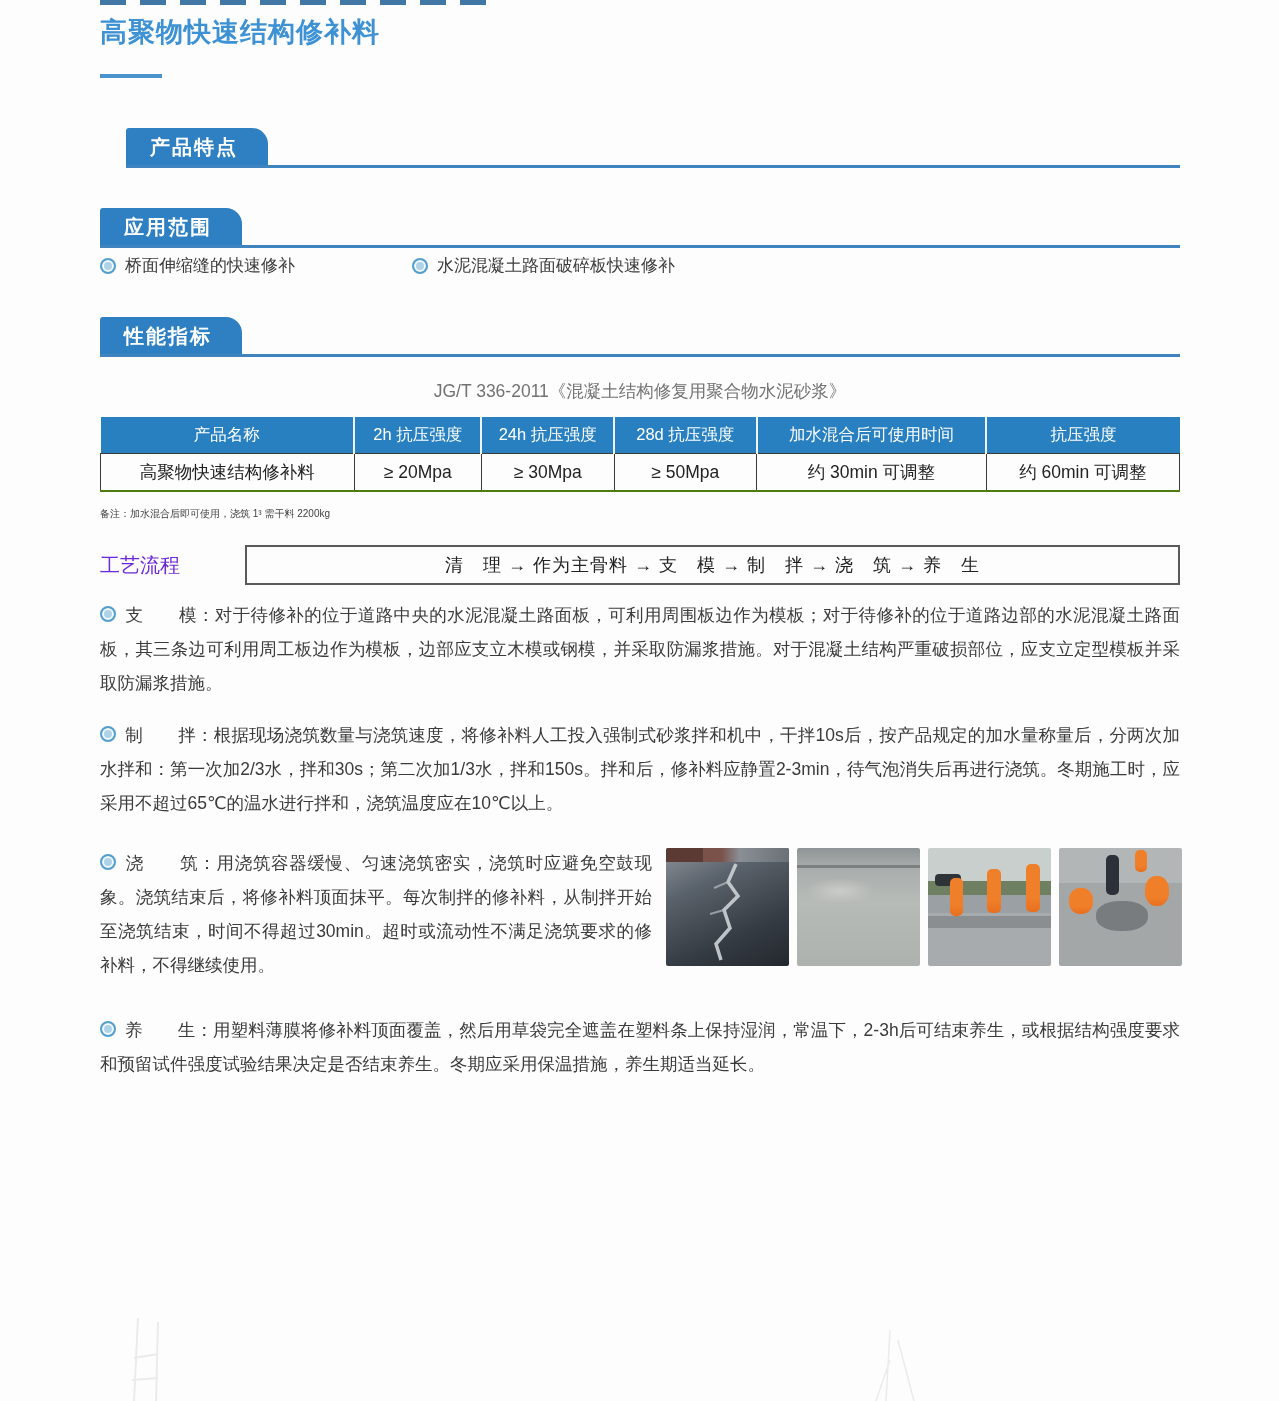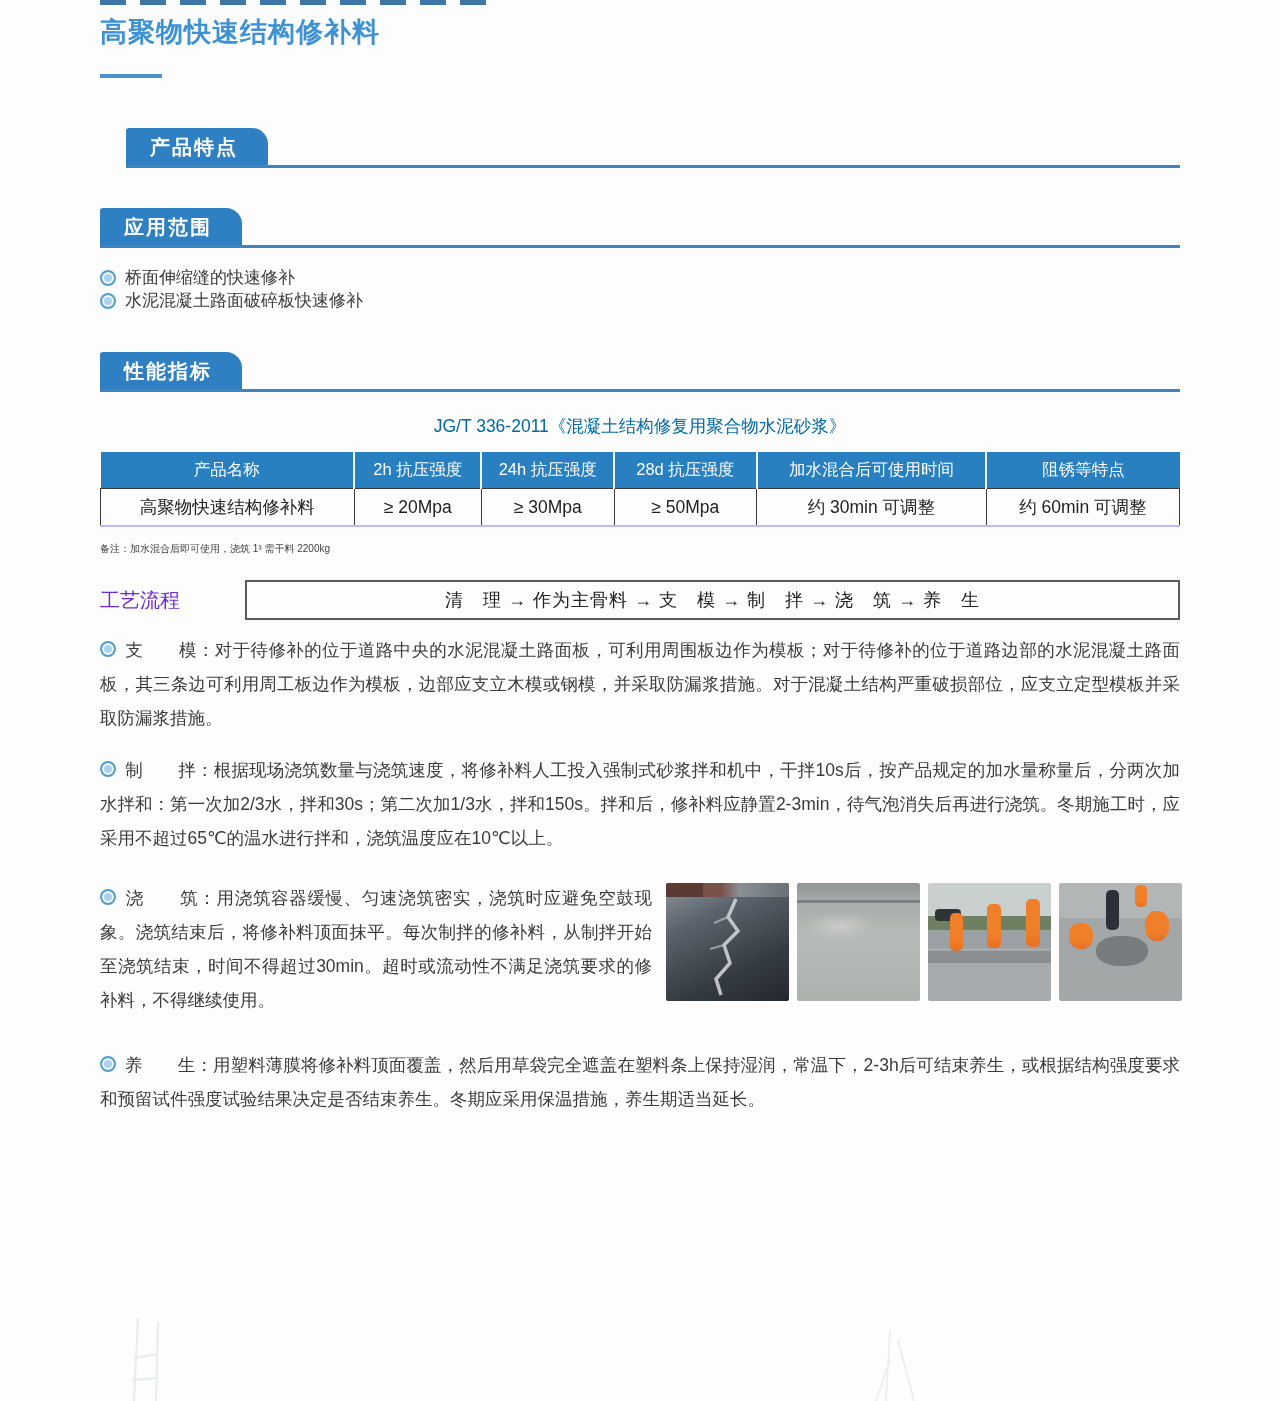--- a/index.html
+++ b/index.html
@@ -20,32 +20,32 @@
   .tab{display:inline-block;background:#2e80c3;color:#fff;font-weight:bold;font-size:20px;
     line-height:1;padding:9px 30px 8px 24px;border-radius:3px 16px 0 0;letter-spacing:2px;}
 
   .para{margin:24px 0 0 0;font-size:17.5px;line-height:2.05;text-align:justify;}
   .indent{text-indent:2em;}
 
   .b{display:inline-block;width:12px;height:12px;border-radius:50%;background:#aed3e8;
     border:2px solid #539fce;box-shadow:inset 0 0 0 2px #f2f8fc;margin-right:9px;
     vertical-align:-1px;flex:none;}
 
-  .app-list{display:flex;margin-top:18px;font-size:17px;flex-direction:column;}
+  .app-list{display:flex;margin-top:6px;font-size:17px;}
   .app-item{display:flex;align-items:center;}
   .app-item:first-child{width:312px;flex:none;}
 
-  .std-line{margin-top:22px;text-align:center;font-size:17.5px;color:#0369a1;}
+  .std-line{margin-top:22px;text-align:center;font-size:17.5px;color:#737373;}
 
   table.perf{width:100%;border-collapse:collapse;margin-top:14px;text-align:center;table-layout:fixed;}
   table.perf th{background:#2980c0;color:#fff;font-weight:normal;font-size:16.5px;
     padding:7px 2px;border-left:2px solid #eef4fa;}
   table.perf th:first-child{border-left:none;}
   table.perf td{border:1px solid #3a3a3a;font-size:17.5px;color:#222;padding:6px 2px;font-weight:500;}
-  table.perf{border-bottom:2px solid #c4b5fd;}
+  table.perf{border-bottom:2px solid #4d7c0f;}
   .c0{width:23.5%}.c1{width:11.8%}.c2{width:12.3%}.c3{width:13.2%}.c4{width:21.3%}.c5{width:17.9%}
   .tbl-note{margin-top:15px;font-size:10px;color:#3f3f3f;}
 
   .flow-row{display:flex;align-items:stretch;margin-top:24px;}
   .flow-label{font-size:20px;color:#6d28d9;width:145px;flex:none;display:flex;align-items:center;}
   .flow-box{flex:1;border:2px solid #5a5a5a;text-align:center;font-size:18px;color:#222;
     display:flex;align-items:center;justify-content:center;letter-spacing:1px;padding:6px 0;}
 
   .step{margin-top:13px;font-size:17.5px;line-height:1.95;text-align:justify;}
   .mix-row{display:flex;gap:14px;margin-top:6px;align-items:flex-start;}
@@ -117,21 +117,21 @@
         <col class="c4">
         <col class="c5">
       </colgroup>
     <thead>
       <tr>
         <th>产品名称</th>
         <th>2h 抗压强度</th>
         <th>24h 抗压强度</th>
         <th>28d 抗压强度</th>
         <th>加水混合后可使用时间</th>
-        <th>阻锈等特点</th>
+        <th>抗压强度</th>
       </tr>
     </thead>
     <tbody>
       <tr>
         <td>高聚物快速结构修补料</td>
         <td>≥ 20Mpa</td>
         <td>≥ 30Mpa</td>
         <td>≥ 50Mpa</td>
         <td>约 30min 可调整</td>
         <td>约 60min 可调整</td>

